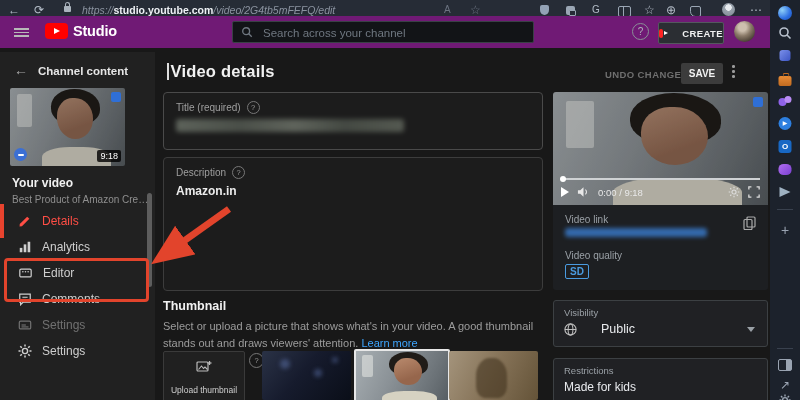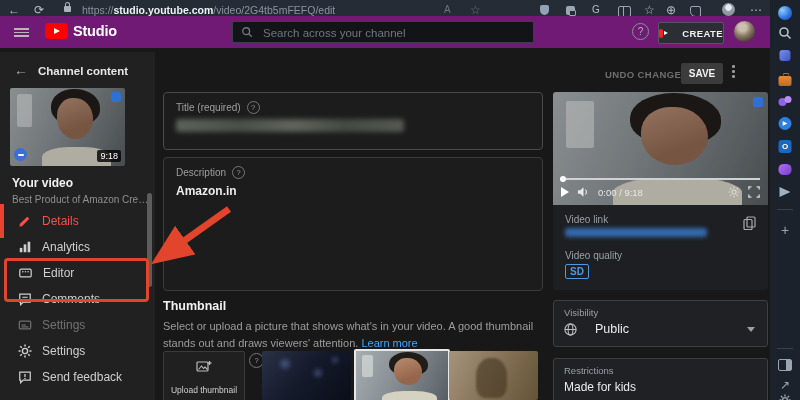--- a/index.html
+++ b/index.html
@@ -9,21 +9,21 @@
   svg{display:block;}
 
   
   #browser-bar{left:0;top:0;width:770px;height:20px;background:#262c36;}
   .bb-glyph{color:#b3bcc7;font-size:12px;line-height:20px;}
   .bb-dim{color:#6b7380;}
   #lock-icon{left:64px;top:6px;width:7px;height:6px;background:#aab3bd;border-radius:1px;}
   #lock-icon:before{content:"";position:absolute;left:1px;top:-4px;width:3px;height:4px;
       border:1.2px solid #aab3bd;border-bottom:none;border-radius:3px 3px 0 0;}
   #url-text{left:82px;top:4px;font-size:10.5px;white-space:nowrap;}
-  #url-text .sch,#url-text .pth{color:#8b93a0;}
+  #url-text .sch,#url-text .pth{color:#8b93a0;font-style:italic;}
   #url-text .hst{color:#eef1f5;font-weight:bold;}
   .bb-shield{left:540px;top:5px;width:9px;height:10px;background:#93a2b5;border-radius:2px 2px 50% 50%;}
   .bb-ext{left:566px;top:6px;width:9px;height:9px;background:#9aa6b4;border-radius:2px;}
   .bb-ext:after{content:"";position:absolute;right:-1px;bottom:-1px;width:5px;height:4px;background:#262c36;border:1px solid #9aa6b4;border-radius:1px;}
   .bb-split{left:618px;top:6px;width:11px;height:9px;border:1.2px solid #9aa6b4;border-radius:2px;}
   .bb-split:after{content:"";position:absolute;left:4px;top:0;width:1.2px;height:9px;background:#9aa6b4;}
   .bb-pen{left:690px;top:6px;width:9px;height:9px;border:1.2px solid #9aa6b4;border-radius:2px 2px 2px 50%;}
   #bb-avatar{left:722px;top:3px;width:13px;height:13px;border-radius:50%;
       background:radial-gradient(circle at 50% 35%,#e8ecf0 28%,#9aa3ad 32%,#7d8792);}
 
@@ -135,21 +135,21 @@
   #link-label,#quality-label{position:absolute;left:12px;color:#9aa0a6;font-size:10px;}
   #link-label{top:122px;}
   #link-blur{position:absolute;left:12px;top:136px;width:142px;height:9px;border-radius:3px;background:#3b82d9;filter:blur(2px);opacity:.75;cursor:pointer;}
   #copy-icon{position:absolute;right:12px;top:124px;cursor:pointer;}
   #quality-label{top:158px;}
   #sd-badge{position:absolute;left:12px;top:172px;color:#4a9be0;border:1.4px solid #4a9be0;border-radius:2px;
       font-size:10px;font-weight:bold;padding:0 4px;line-height:13px;}
   .panel-card{background:#202124;border:1px solid #3c4043;border-radius:3px;}
   #visibility-card{left:3px;top:248px;width:213px;height:45px;cursor:pointer;}
   #visibility-card .lab,#restrictions-card .lab{position:absolute;left:10px;top:6px;color:#9aa0a6;font-size:9.5px;}
-  #vis-row{position:absolute;left:10px;top:21px;display:flex;align-items:center;gap:18px;color:#e8eaed;font-size:12.5px;}
+  #vis-row{position:absolute;left:10px;top:21px;display:flex;align-items:center;gap:24px;color:#e8eaed;font-size:12.5px;}
   #vis-caret{position:absolute;right:12px;top:26px;width:0;height:0;border-top:5px solid #9aa0a6;
       border-left:4.5px solid transparent;border-right:4.5px solid transparent;cursor:pointer;}
   #restrictions-card{left:3px;top:306px;width:213px;height:44px;}
   #restr-value{position:absolute;left:10px;top:21px;color:#e8eaed;font-size:12px;}
 
   
   .portrait{position:relative;width:100%;height:100%;overflow:hidden;
       background:linear-gradient(115deg,#a7aeb2 0%,#8b9297 40%,#6b7277 78%,#565d62 100%);}
   .p-frame{position:absolute;left:6%;top:8%;width:13%;height:42%;background:rgba(232,234,229,.55);border-radius:2px;}
   .p-hair{position:absolute;left:36%;top:1%;width:42%;height:46%;background:#201c18;border-radius:48% 52% 42% 46%;}
@@ -313,33 +313,29 @@
               <line x1="0.5" y1="7" x2="2.6" y2="7"></line>
               <line x1="11.4" y1="7" x2="13.5" y2="7"></line>
               <line x1="2.3" y1="2.3" x2="3.8" y2="3.8"></line>
               <line x1="10.2" y1="10.2" x2="11.7" y2="11.7"></line>
               <line x1="11.7" y1="2.3" x2="10.2" y2="3.8"></line>
               <line x1="3.8" y1="10.2" x2="2.3" y2="11.7"></line>
             </g>
           </svg>
         <span>Settings</span>
       </div>
-      <div class="menu-item">
-        <svg width="14" height="14" viewBox="0 0 16 16">
-            <path d="M2 2.5 h12 v9 h-8 l-3 3 v-3 h-1 z" fill="none" stroke="currentColor" stroke-width="1.4"></path>
-            <line x1="8" y1="4.5" x2="8" y2="8" stroke="currentColor" stroke-width="1.5"></line>
-            <circle cx="8" cy="9.8" r="0.9" fill="currentColor"></circle>
-          </svg>
-        <span>Send feedback</span>
-      </div>
     </div>
     <div id="sb-scrollbar" class="abs"></div>
   </div>
 
   <div id="main" class="abs">
+    <div id="page-title-row" class="abs">
+      <span id="title-caret"></span>
+      <span id="page-title">Video details</span>
+    </div>
 
     <div id="title-box" class="abs field-box">
       <span class="field-label">
         <span>Title (required)</span>
         <span class="mini-help">?</span>
       </span>
       <div id="title-blur"></div>
     </div>
 
     <div id="desc-box" class="abs field-box">

